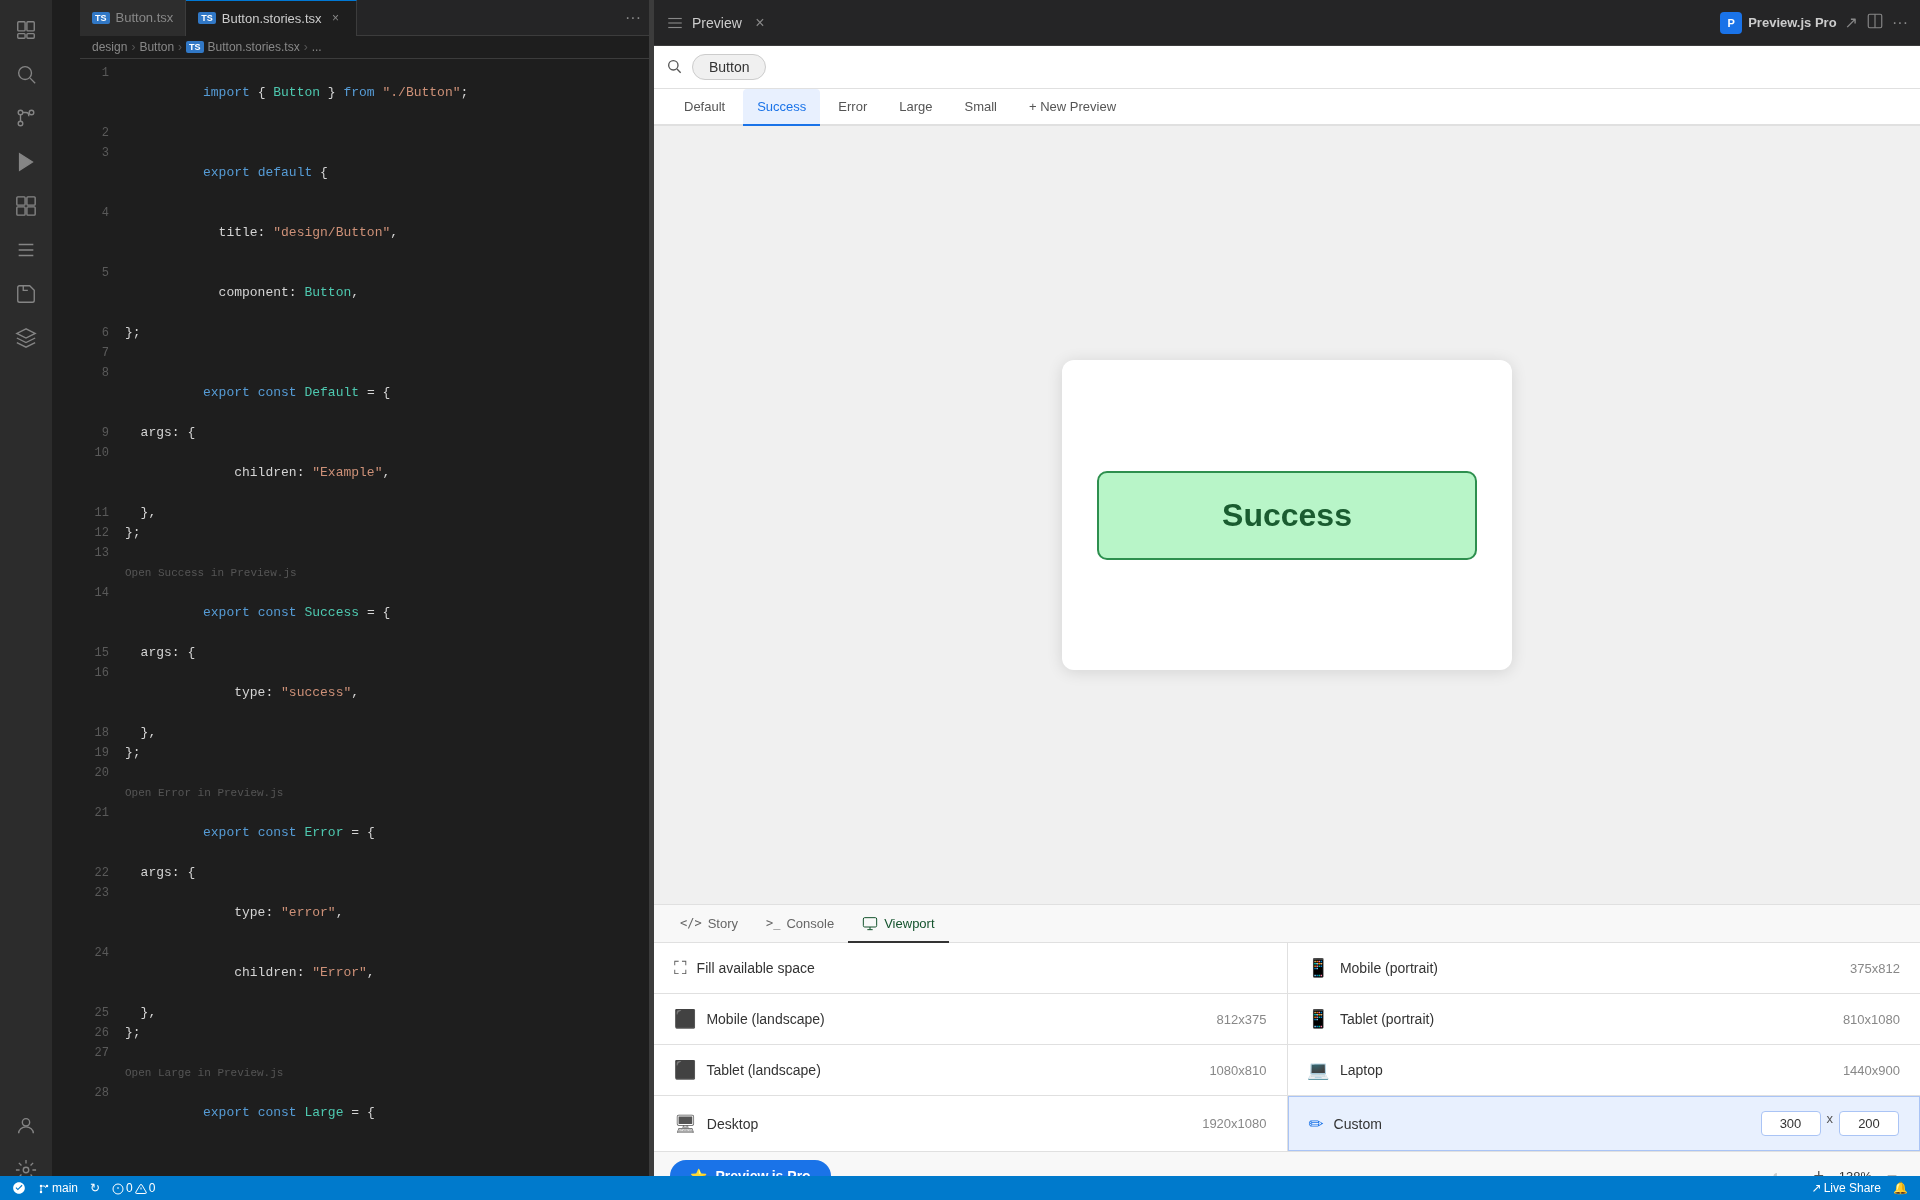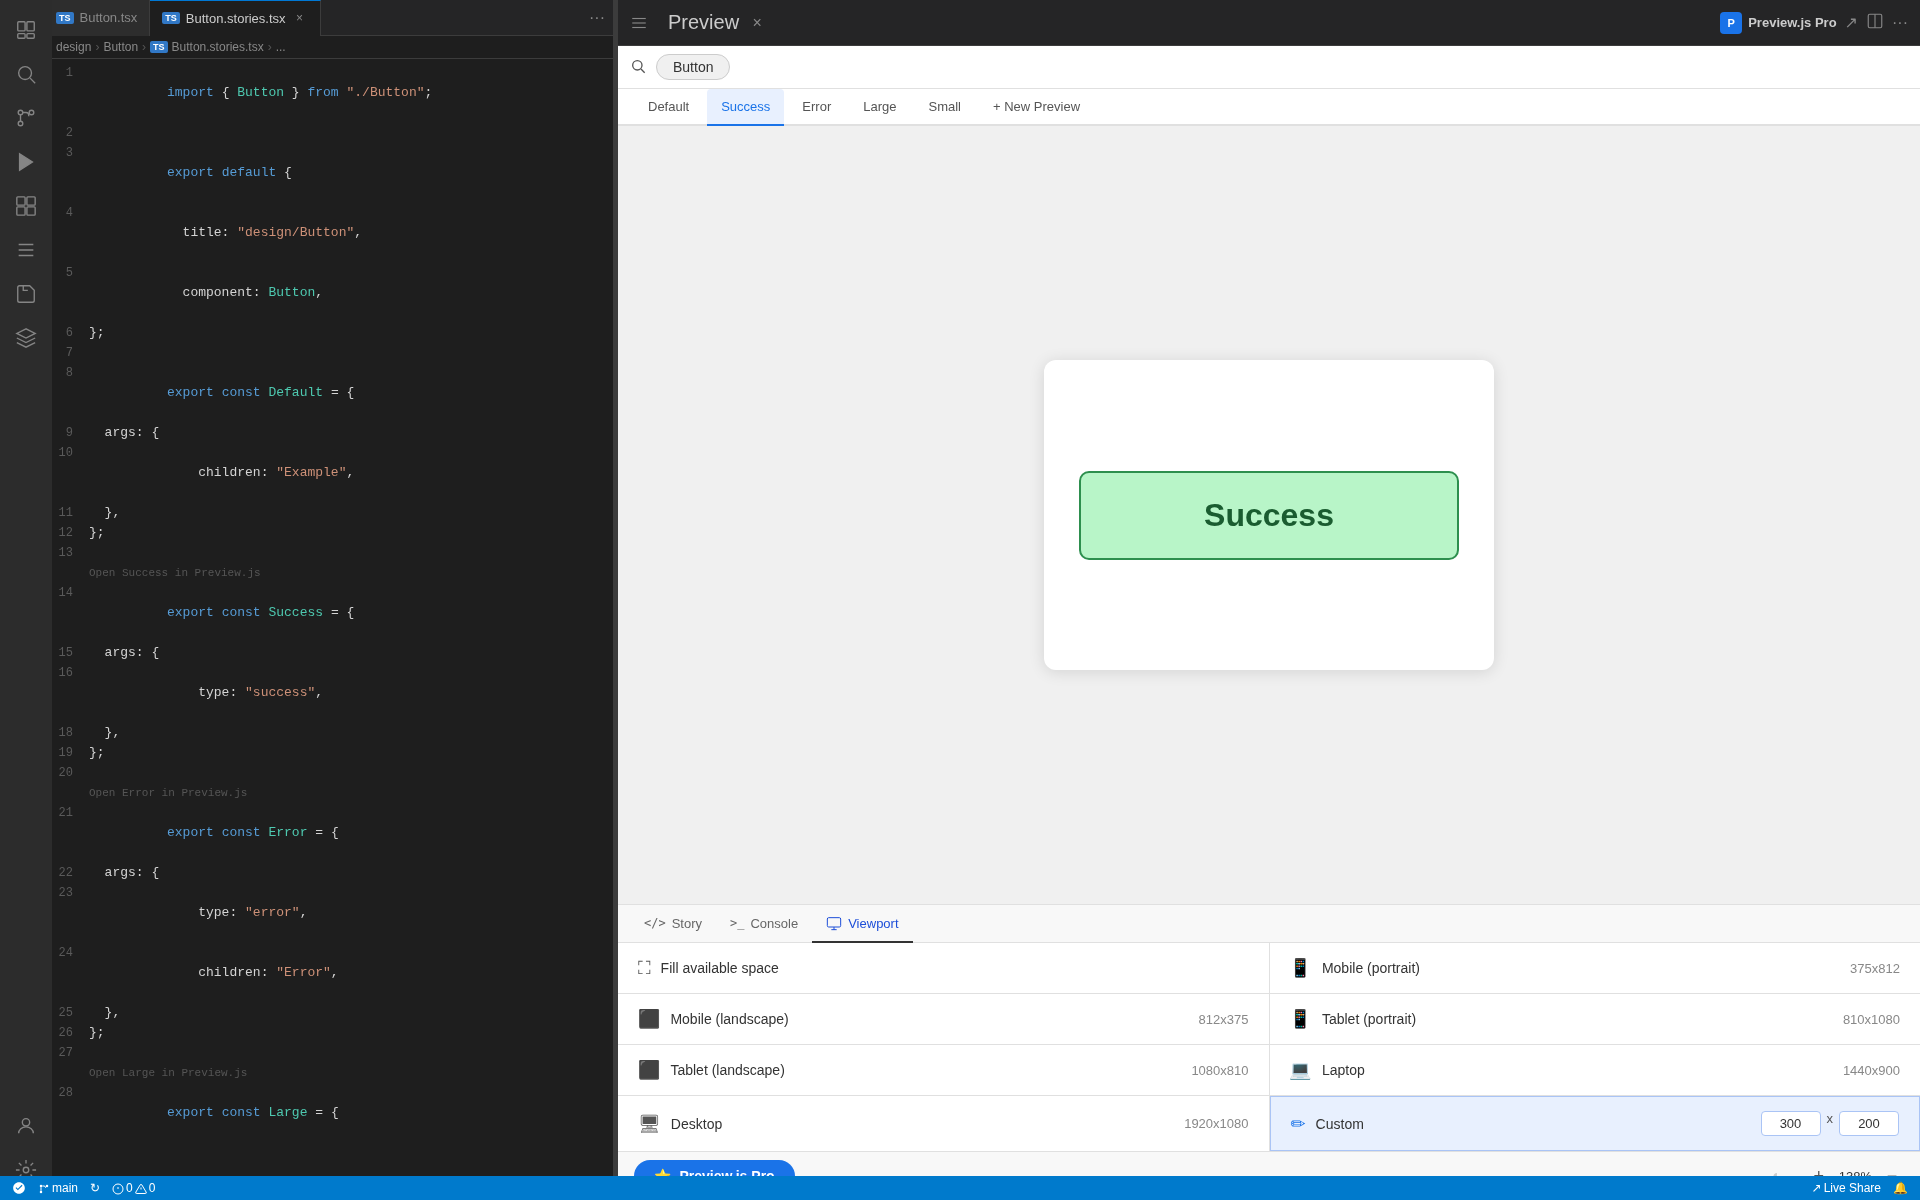--- a/index.html
+++ b/index.html
@@ -44,21 +44,21 @@
       margin-top: auto;
       display: flex;
       flex-direction: column;
       align-items: center;
     }
 
     
     .main-container {
       display: flex;
       flex-direction: row;
-      margin-left: 44px;
+      margin-left: 80px;
       height: 100%;
     }
 
     
     .editor-pane {
       width: 570px;
       height: 100%;
       background: #1e1e1e;
       display: flex;
       flex-direction: column;
@@ -186,23 +186,23 @@
       padding: 0 12px;
       height: 46px;
       background: #252526;
       border-bottom: 1px solid #3c3c3c;
       flex-shrink: 0;
       gap: 8px;
     }
     .preview-title {
       display: flex;
       align-items: center;
-      gap: 20px;
+      gap: 8px;
       color: #cccccc;
-      font-size: 20px;
+      font-size: 14px;
     }
     .preview-close {
       width: 20px;
       height: 20px;
       display: flex;
       align-items: center;
       justify-content: center;
       color: #888;
       cursor: pointer;
       border-radius: 3px;
@@ -345,21 +345,21 @@
       align-items: center;
       gap: 6px;
       padding: 10px 14px;
       font-size: 13px;
       color: #666;
       cursor: pointer;
       border-bottom: 2px solid transparent;
       margin-bottom: -1px;
     }
     .bottom-tab.active {
-      color: #1d4ed8;
+      color: #14532d;
       border-bottom-color: #333;
       font-weight: 500;
     }
 
     
     .viewport-grid {
       display: grid;
       grid-template-columns: 1fr 1fr;
       gap: 1px;
       background: #e0e0e0;

